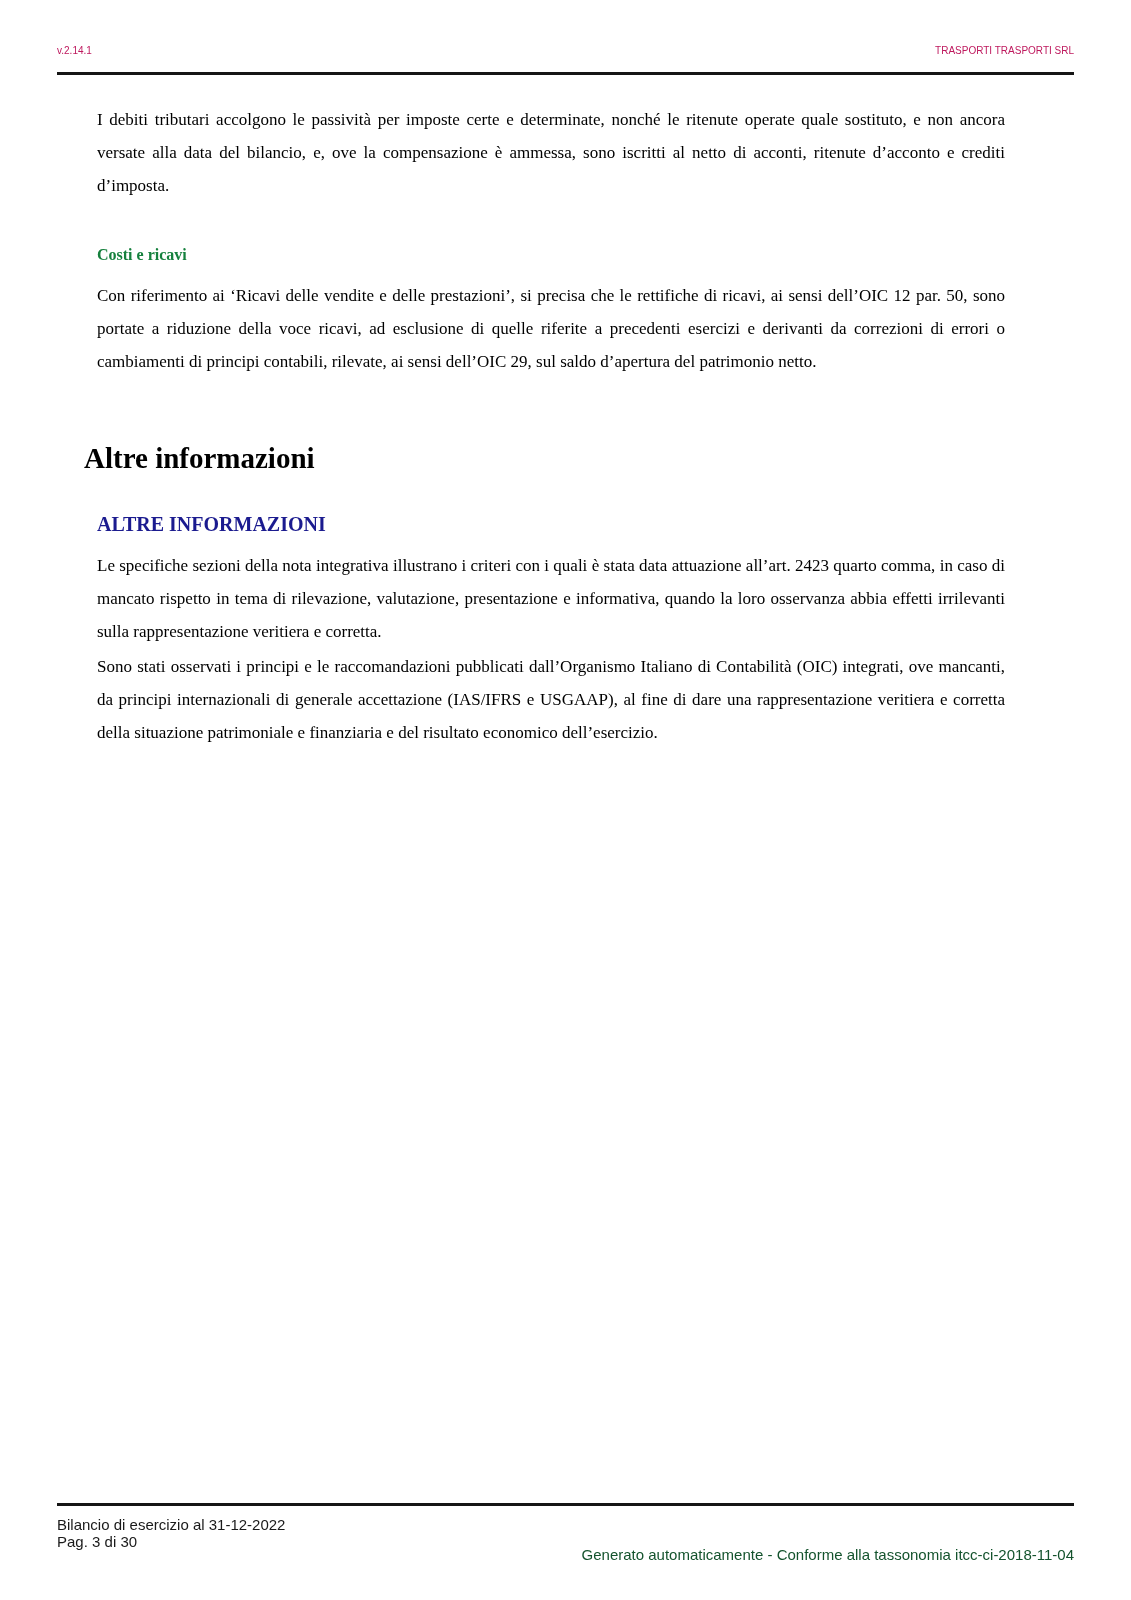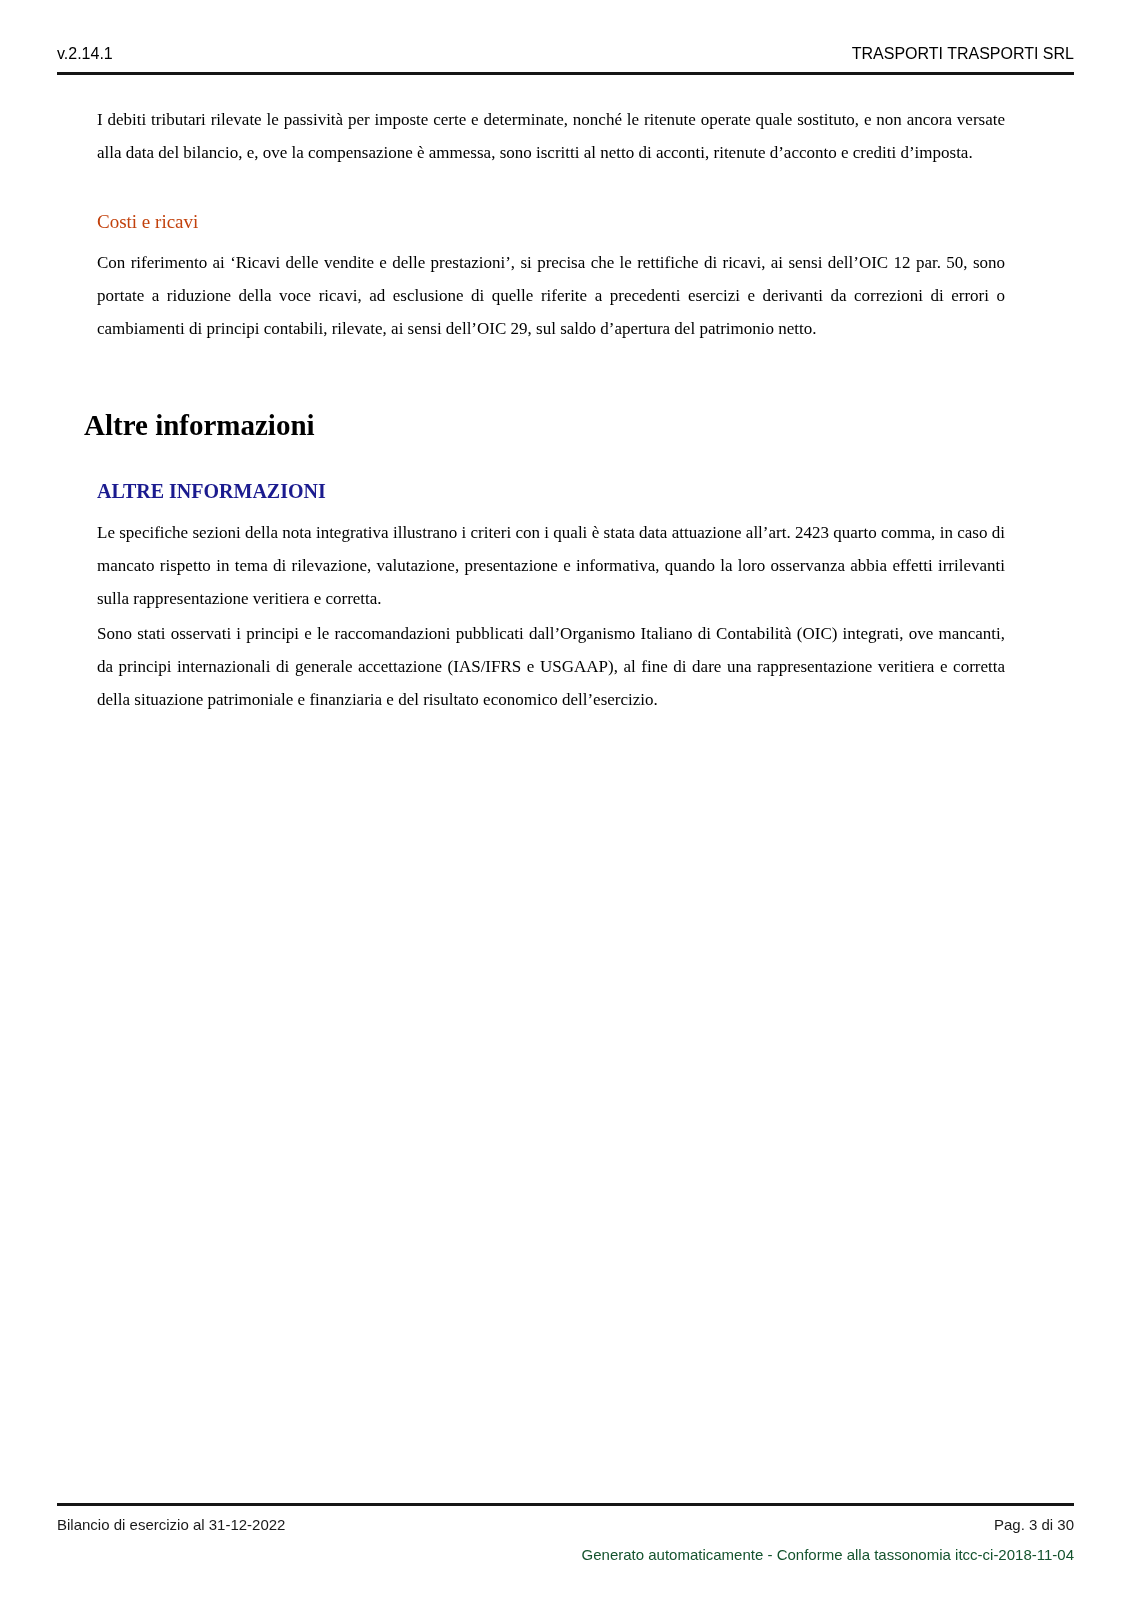--- a/index.html
+++ b/index.html
@@ -14,22 +14,22 @@
   }
 
   
   .page-header {
     position: absolute;
     top: 45px; left: 57px; right: 57px;
     display: flex;
     justify-content: space-between;
     align-items: flex-end;
     font-family: "Liberation Sans", sans-serif;
-    font-size: 16px;
-    color: #000000;
+    font-size: 10px;
+    color: #be185d;
   }
   .header-rule {
     position: absolute;
     top: 72px; left: 57px; right: 57px;
     height: 3px;
     background: #151515;
   }
 
   
   .doc {
@@ -38,24 +38,24 @@
     width: 908px;
     font-size: 17px;
     line-height: 33px;
   }
   .para {
     margin: 0 0 2px 0;
     text-align: justify;
   }
   .h-costi {
     margin: 41px 0 12px 0;
-    font-size: 19px;
+    font-size: 16px;
     line-height: 24px;
-    font-weight: normal;
-    color: #c2410c;
+    font-weight: bold;
+    color: #15803d;
   }
   .h1-altre {
     margin: 63px 0 0 -13px;
     font-size: 29px;
     line-height: 34px;
     font-weight: bold;
     color: #000000;
   }
   .h2-altre {
     margin: 37px 0 12px 0;
@@ -73,20 +73,21 @@
     background: #151515;
   }
   .footer-row1 {
     position: absolute;
     top: 1516px; left: 57px; right: 57px;
     display: flex;
     justify-content: space-between;
     font-family: "Liberation Sans", sans-serif;
     font-size: 15px;
     color: #1a1a1a;
+    flex-direction: column;
   }
   .footer-row2 {
     position: absolute;
     top: 1546px; left: 57px; right: 57px;
     text-align: right;
     font-family: "Liberation Sans", sans-serif;
     font-size: 15px;
     color: #14532d;
   }
 </style>
@@ -96,21 +97,21 @@
 <div class="page">
 
   <div class="page-header">
     <span>v.2.14.1</span>
     <span>TRASPORTI TRASPORTI SRL</span>
   </div>
   <div class="header-rule"></div>
 
   <div class="doc">
 
-    <p class="para">I debiti tributari rilevate le passività per imposte certe e determinate, nonché le ritenute operate quale sostituto, e non ancora versate alla data del bilancio, e, ove la compensazione è ammessa, sono iscritti al netto di acconti, ritenute d’acconto e crediti d’imposta.</p>
+    <p class="para">I debiti tributari accolgono le passività per imposte certe e determinate, nonché le ritenute operate quale sostituto, e non ancora versate alla data del bilancio, e, ove la compensazione è ammessa, sono iscritti al netto di acconti, ritenute d’acconto e crediti d’imposta.</p>
 
     <h3 class="h-costi">Costi e ricavi</h3>
     <p class="para">Con riferimento ai ‘Ricavi delle vendite e delle prestazioni’, si precisa che le rettifiche di ricavi, ai sensi dell’OIC 12 par. 50, sono portate a riduzione della voce ricavi, ad esclusione di quelle riferite a precedenti esercizi e derivanti da correzioni di errori o cambiamenti di principi contabili, rilevate, ai sensi dell’OIC 29, sul saldo d’apertura del patrimonio netto.</p>
 
     <h1 class="h1-altre">Altre informazioni</h1>
     <h2 class="h2-altre">ALTRE INFORMAZIONI</h2>
     <p class="para">Le specifiche sezioni della nota integrativa illustrano i criteri con i quali è stata data attuazione all’art. 2423 quarto comma, in caso di mancato rispetto in tema di rilevazione, valutazione, presentazione e informativa, quando la loro osservanza abbia effetti irrilevanti sulla rappresentazione veritiera e corretta.</p>
     <p class="para">Sono stati osservati i principi e le raccomandazioni pubblicati dall’Organismo Italiano di Contabilità (OIC) integrati, ove mancanti, da principi internazionali di generale accettazione (IAS/IFRS e USGAAP), al fine di dare una rappresentazione veritiera e corretta della situazione patrimoniale e finanziaria e del risultato economico dell’esercizio.</p>
 
   </div>

